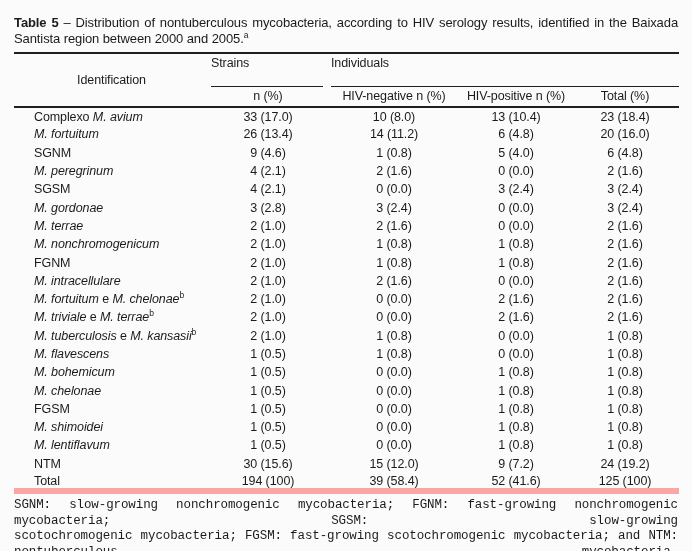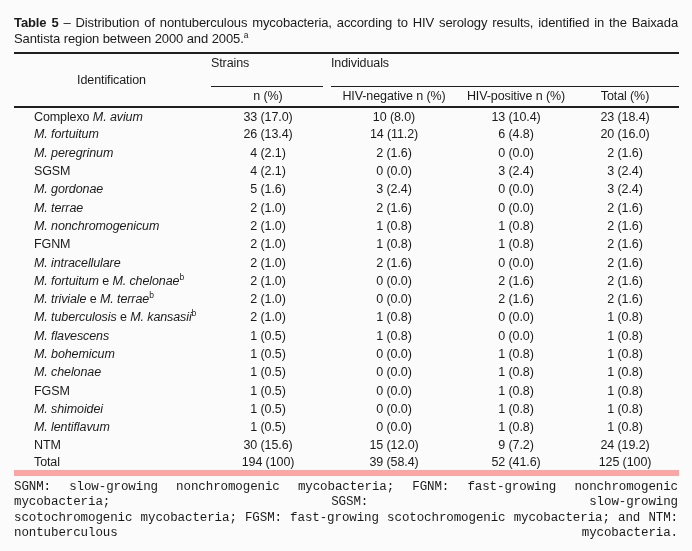--- a/index.html
+++ b/index.html
@@ -106,36 +106,43 @@
           <td>23 (18.4)</td>
         </tr>
         <tr>
           <td class="ident"><span class="it">M. fortuitum</span></td>
           <td>26 (13.4)</td>
           <td>14 (11.2)</td>
           <td>6 (4.8)</td>
           <td>20 (16.0)</td>
         </tr>
         <tr>
+          <td class="ident"><span>SGNM</span></td>
+          <td>9 (4.6)</td>
+          <td>1 (0.8)</td>
+          <td>5 (4.0)</td>
+          <td>6 (4.8)</td>
+        </tr>
+        <tr>
           <td class="ident"><span class="it">M. peregrinum</span></td>
           <td>4 (2.1)</td>
           <td>2 (1.6)</td>
           <td>0 (0.0)</td>
           <td>2 (1.6)</td>
         </tr>
         <tr>
           <td class="ident"><span>SGSM</span></td>
           <td>4 (2.1)</td>
           <td>0 (0.0)</td>
           <td>3 (2.4)</td>
           <td>3 (2.4)</td>
         </tr>
         <tr>
           <td class="ident"><span class="it">M. gordonae</span></td>
-          <td>5 (1.6)</td>
+          <td>3 (2.8)</td>
           <td>3 (2.4)</td>
           <td>0 (0.0)</td>
           <td>3 (2.4)</td>
         </tr>
         <tr>
           <td class="ident"><span class="it">M. terrae</span></td>
           <td>2 (1.0)</td>
           <td>2 (1.6)</td>
           <td>0 (0.0)</td>
           <td>2 (1.6)</td>

